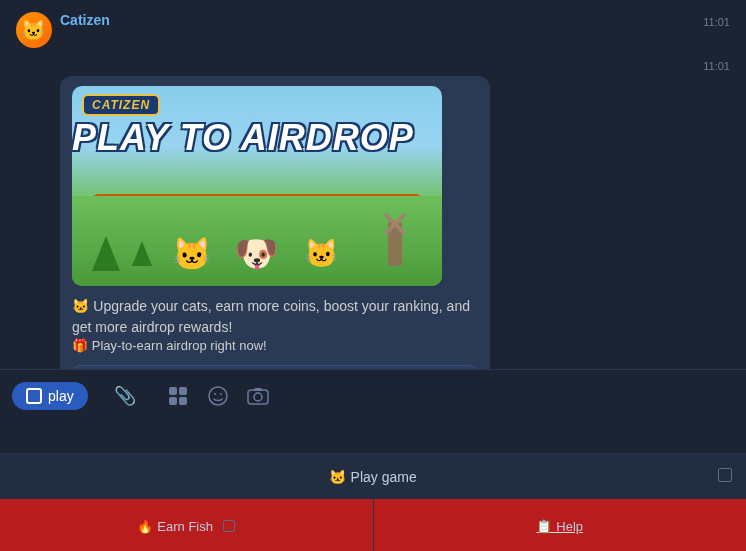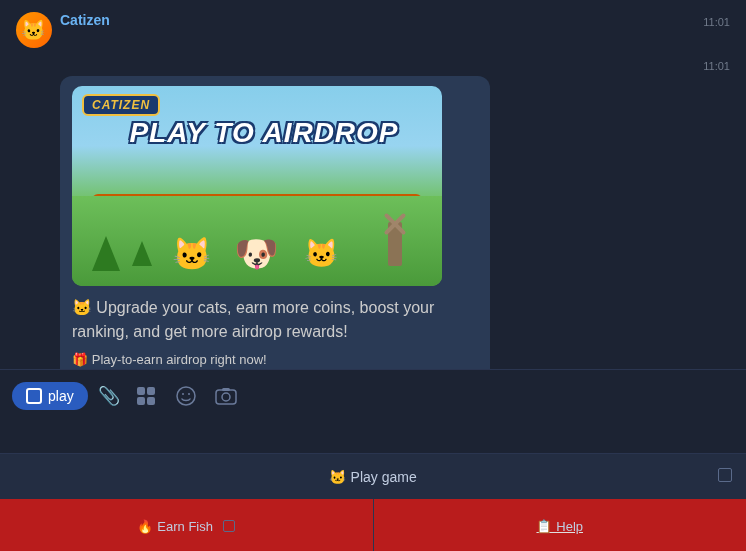--- a/index.html
+++ b/index.html
@@ -116,29 +116,28 @@
       color: #f0c040;
       letter-spacing: 1px;
       font-style: italic;
     }
 
     .banner-title {
       position: absolute;
       top: 32px;
       left: 0;
       right: 0;
-      text-align: center;
-      font-size: 28px;
+      text-align: left;
+      font-size: 36px;
       font-weight: 900;
       color: #fff;
       text-shadow: 2px 2px 0 #1a3a6e, -2px -2px 0 #1a3a6e, 2px -2px 0 #1a3a6e, -2px 2px 0 #1a3a6e;
       font-style: italic;
       letter-spacing: 1px;
       line-height: 1.1;
-      padding-left: 14px;
     }
 
     .banner-subtitle {
       position: absolute;
       top: 108px;
       left: 20px;
       right: 20px;
       background: #c85a00;
       border-radius: 6px;
       padding: 5px 10px;
@@ -174,24 +173,24 @@
       width: 55px;
       height: 55px;
       border-radius: 50% 50% 40% 40%;
       display: flex;
       align-items: center;
       justify-content: center;
       font-size: 28px;
     }
 
     .bubble-text {
-      font-size: 16px;
+      font-size: 14px;
       color: #ccc;
       line-height: 1.5;
-      margin-bottom: 8px;
+      margin-bottom: 0;
     }
 
     .gift-text {
       font-size: 13px;
       color: #ccc;
       margin-bottom: 12px;
     }
 
     
     .play-game-btn {
@@ -228,21 +227,21 @@
     .input-area {
       position: absolute;
       bottom: 130px;
       left: 0;
       right: 0;
       height: 52px;
       background: #1c2333;
       display: flex;
       align-items: center;
       padding: 8px 12px;
-      gap: 10px;
+      gap: 26px;
       border-top: 1px solid #2a3550;
     }
 
     .play-chip {
       background: #2a5cbf;
       border-radius: 20px;
       padding: 6px 14px;
       display: flex;
       align-items: center;
       gap: 6px;

